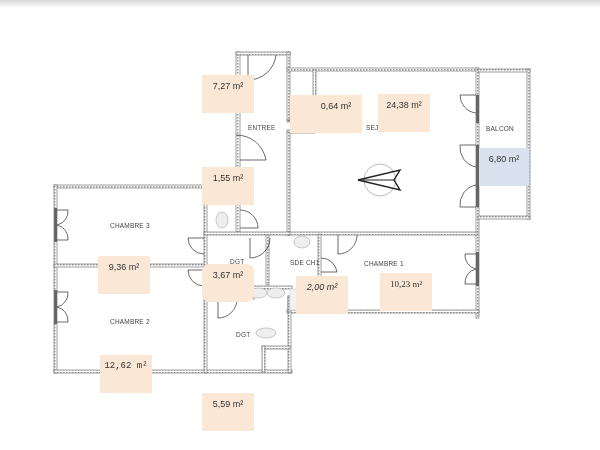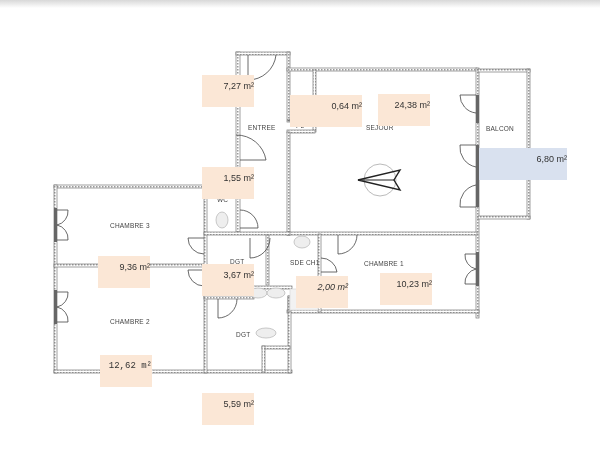--- a/index.html
+++ b/index.html
@@ -7,25 +7,25 @@
     width: 600px; height: 450px; position: relative; overflow: hidden;
     background: #ffffff;
     font-family: "Liberation Sans", sans-serif;
   }
   .topshade {
     position: absolute; left: 0; top: 0; width: 600px; height: 8px;
     background: linear-gradient(#d8d8d8, #ffffff);
   }
   svg.plan { position: absolute; left: 0; top: 0; }
   .area {
-    position: absolute; height: 32px; line-height: 22px;
-    text-align: right; font-size: 9px; color: #333;
+    position: absolute; height: 38px; line-height: 22px;
+    text-align: center; font-size: 9px; color: #333;
     background: #fbe7d6;
   }
-  .area.blue { background: #d9e1ef; padding-left: 38px; }
+  .area.blue { background: #d9e1ef; }
   .room {
     position: absolute; font-size: 6.5px; color: #444;
     letter-spacing: 0.2px; white-space: nowrap;
   }
   .compass { position: absolute; left: 352px; top: 162px; width: 56px; height: 36px; }
 </style>
 </head>
 <body>
 
 <div class="topshade"></div>
@@ -148,17 +148,17 @@
 <div class="room" style="left:364px;top:260px;">CHAMBRE 1</div>
 <div class="room" style="left:110px;top:318px;">CHAMBRE 2</div>
 <div class="room" style="left:236px;top:331px;">DGT</div>
 
 <div class="area" style="left:202px;top:75px;width:52px;">7,27 m²</div>
 <div class="area" style="left:290px;top:95px;width:52px;padding-left:20px;">0,64 m²</div>
 <div class="area" style="left:378px;top:94px;width:52px;">24,38 m²</div>
 <div class="area blue" style="left:479px;top:148px;width:50px;">6,80 m²</div>
 <div class="area" style="left:202px;top:167px;width:52px;">1,55 m²</div>
 <div class="area" style="left:98px;top:238px;width:52px;margin-top:18px;">9,36 m²</div>
-<div class="area" style="left:202px;top:264px;width:52px;">3,67 m²</div>
+<div class="area" style="left:202px;top:264px;width:52px;border-radius:7px;">3,67 m²</div>
 <div class="area" style="left:296px;top:276px;width:52px;font-style:italic;">2,00 m²</div>
-<div class="area" style="left:380px;top:273px;width:52px;">10,23 m²</div>
+<div class="area" style="left:380px;top:273px;width:52px;font-family:Liberation Serif, serif;">10,23 m²</div>
 <div class="area" style="left:100px;top:355px;width:52px;font-family:Liberation Mono, monospace;">12,62 m²</div>
 <div class="area" style="left:202px;top:357px;width:52px;margin-top:36px;">5,59 m²</div>
 
 </body></html>

